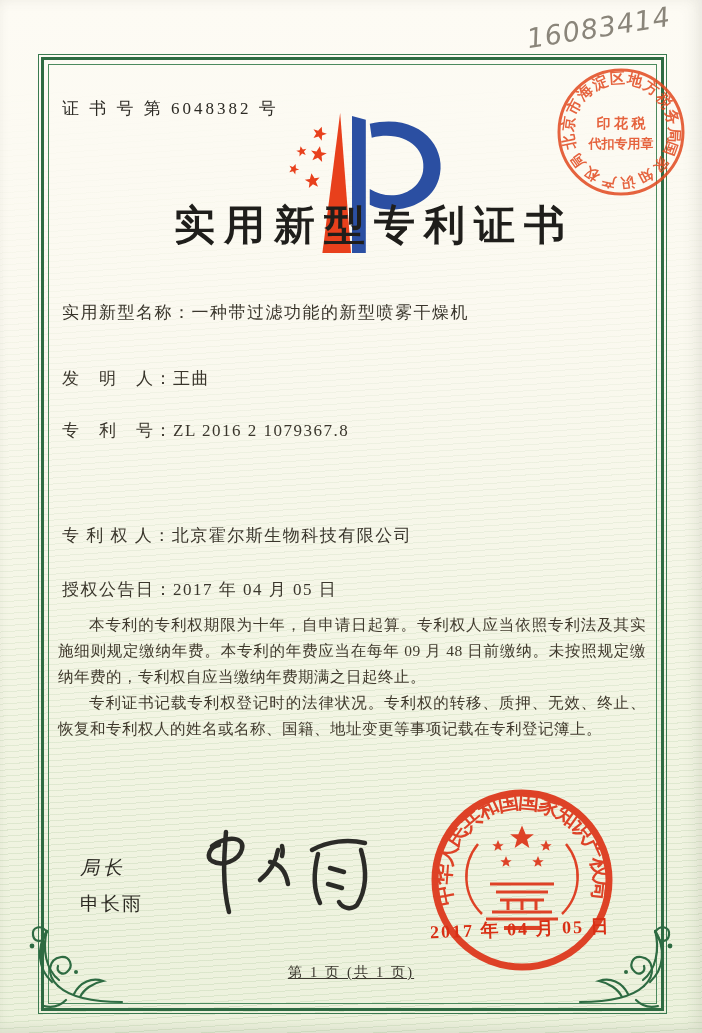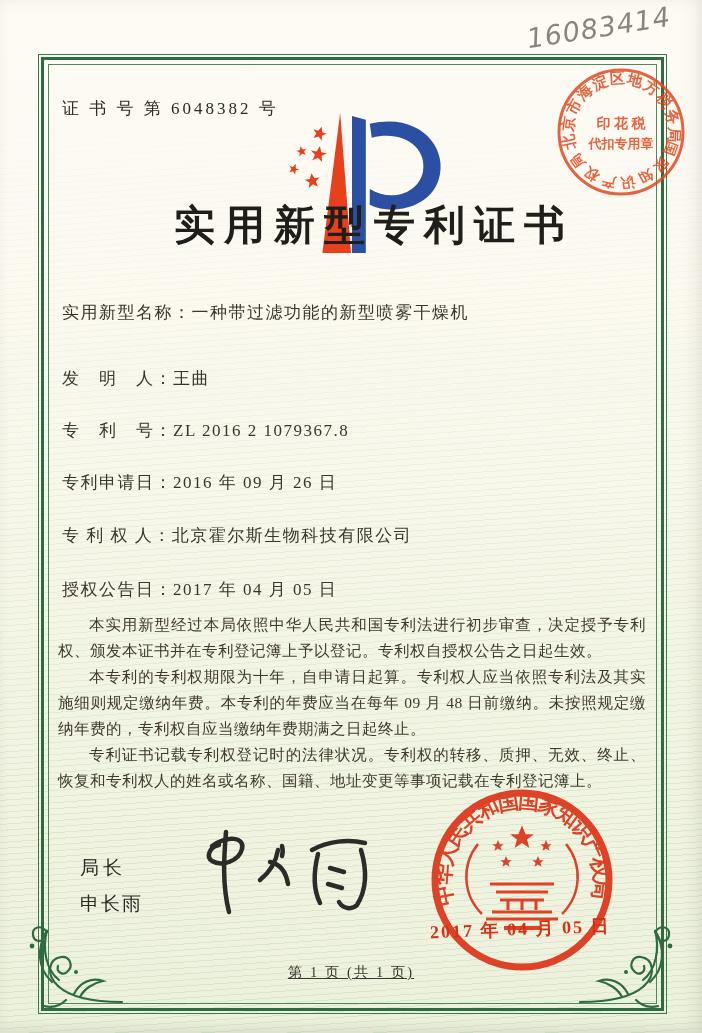--- a/index.html
+++ b/index.html
@@ -23,21 +23,21 @@
     font-size:27px;color:#8a857a;transform:rotate(-9deg);letter-spacing:1px;}
   .title{position:absolute;left:0;right:0;top:198px;text-align:center;font-size:41px;font-weight:600;
     letter-spacing:9px;text-indent:9px;color:#1f1e1b;padding-left:37px;}
   .logo{position:absolute;left:252px;top:110px;width:200px;height:148px;}
   .stamp-tax{position:absolute;left:550px;top:58px;width:142px;height:148px;opacity:.85;}
   .field{position:absolute;left:62px;font-size:17px;letter-spacing:1.5px;color:#3a362c;white-space:nowrap;}
   .f0{top:301px}.f1{top:367px}.f2{top:419px}.f3{top:471px}.f4{top:524px}.f5{top:578px}
   .paras{position:absolute;left:58px;width:588px;top:612px;font-size:15.5px;line-height:26px;
     text-align:justify;color:#403a2d;letter-spacing:.5px;}
   .paras p{margin:0;text-indent:2em;}
-  .signer-role{position:absolute;left:80px;top:855px;font-size:19px;letter-spacing:4px;color:#2b2922;}
+  .signer-role{position:absolute;left:80px;top:855px;font-size:19px;letter-spacing:4px;color:#2b2922;font-style:italic;}
   .signer-name{position:absolute;left:80px;top:891px;font-size:19px;letter-spacing:2px;color:#2b2922;}
   .signature{position:absolute;left:182px;top:826px;width:200px;height:95px;}
   .seal-big{position:absolute;left:412px;top:786px;width:218px;height:188px;}
   .seal-date{position:absolute;left:430px;top:917px;font-size:18px;font-weight:600;letter-spacing:2px;
     color:#d92f14;transform:rotate(-2deg);}
   .footer{position:absolute;left:0;right:0;top:963px;text-align:center;font-size:14.5px;
     letter-spacing:2px;color:#3b382f;text-decoration:underline;}
   .flourish{position:absolute;width:96px;height:92px;}
   .flourish.br{right:28px;top:922px;}
   .flourish.bl{left:28px;top:922px;transform:scaleX(-1);}
@@ -120,32 +120,28 @@
 
   <div class="field f1">
     <span>发　明　人：</span><span>王曲</span>
   </div>
   <div class="field f0">
     <span>实用新型名称：</span><span>一种带过滤功能的新型喷雾干燥机</span>
   </div>
   <div class="field f2">
     <span>专　利　号：</span><span>ZL 2016 2 1079367.8</span>
   </div>
-  <div class="field f3">
-    <span>专利申请日：</span><span>2016 年 09 月 26 日</span>
-  </div>
   <div class="field f4">
     <span>专 利 权 人：</span><span>北京霍尔斯生物科技有限公司</span>
   </div>
   <div class="field f5">
     <span>授权公告日：</span><span>2017 年 04 月 05 日</span>
   </div>
 
   <div class="paras">
-    <p>本实用新型经过本局依照中华人民共和国专利法进行初步审查，决定授予专利权、颁发本证书并在专利登记簿上予以登记。专利权自授权公告之日起生效。</p>
     <p>本专利的专利权期限为十年，自申请日起算。专利权人应当依照专利法及其实施细则规定缴纳年费。本专利的年费应当在每年 09 月 48 日前缴纳。未按照规定缴纳年费的，专利权自应当缴纳年费期满之日起终止。</p>
     <p>专利证书记载专利权登记时的法律状况。专利权的转移、质押、无效、终止、恢复和专利权人的姓名或名称、国籍、地址变更等事项记载在专利登记簿上。</p>
   </div>
 
   <div class="signer-role">局长</div>
   <div class="signer-name">申长雨</div>
 
   <svg class="signature" viewBox="0 0 200 95">
     <g fill="none" stroke="#2b2b27" stroke-width="4.5" stroke-linecap="round" stroke-linejoin="round">
       <path d="M30,20 C46,9 63,11 60,23 C57,35 40,41 30,35 C24,31 27,21 37,19"></path>

